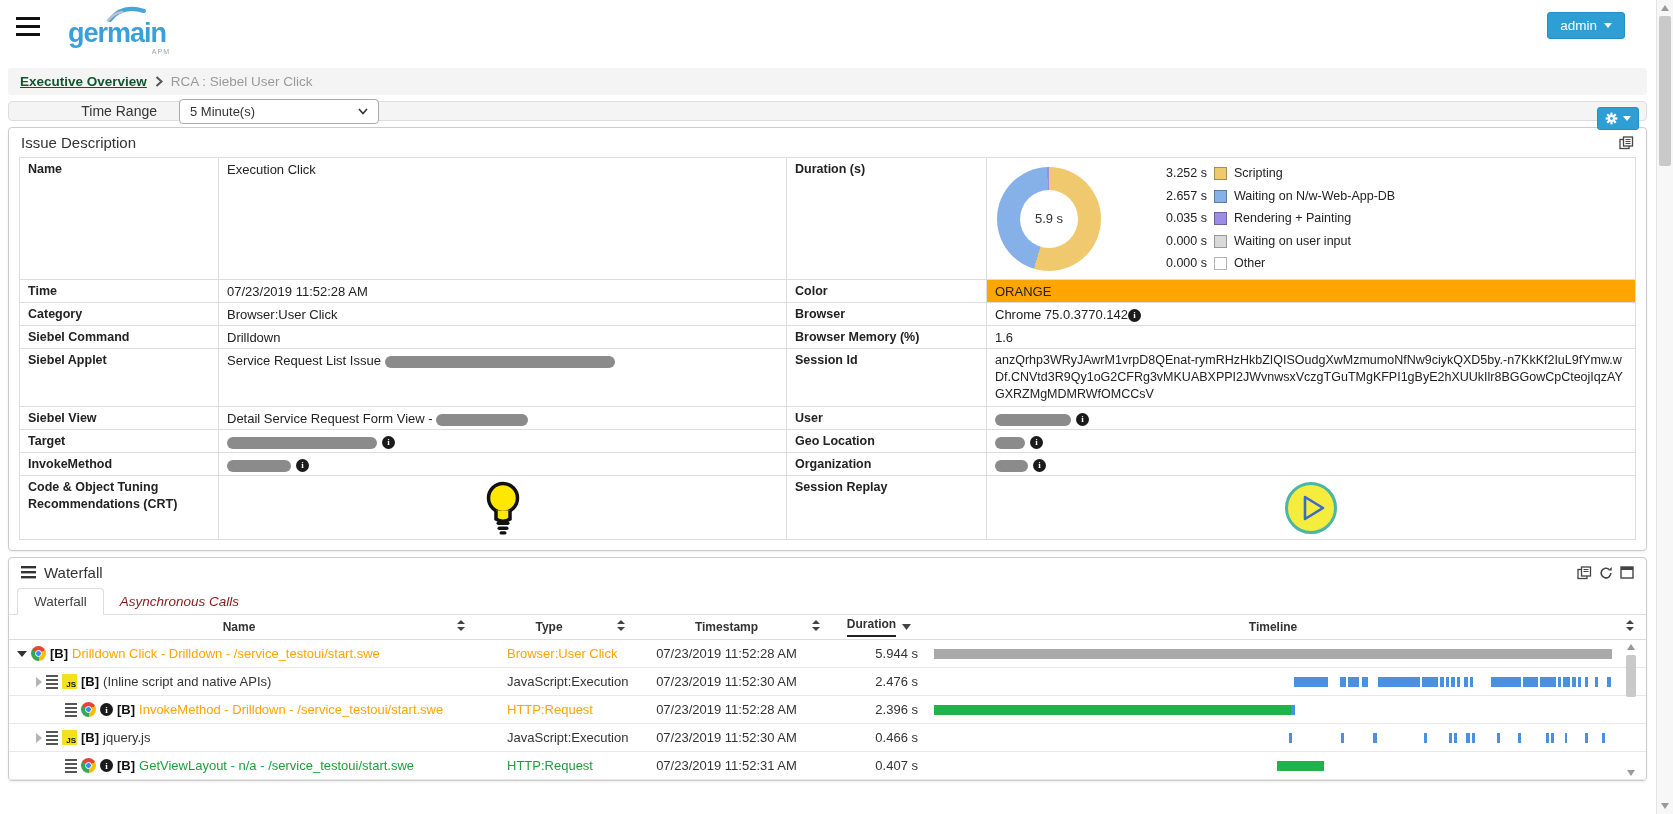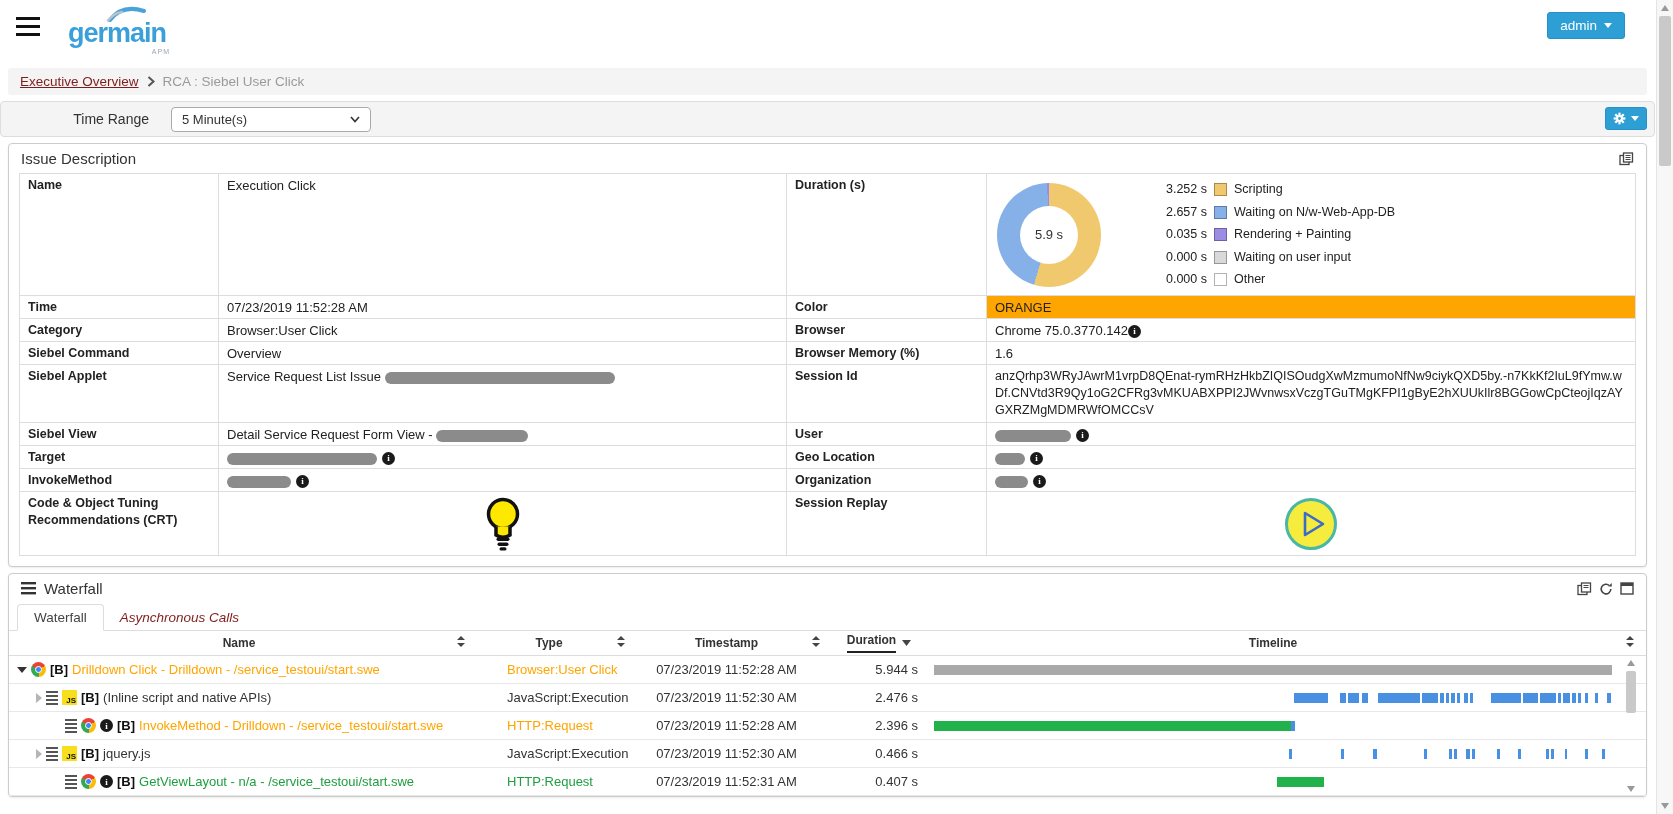--- a/index.html
+++ b/index.html
@@ -16,25 +16,25 @@
   .logo-sub{position:absolute;right:8px;top:40px;font-size:7px;color:#9aa7b0;letter-spacing:1px;}
   .swoosh{position:absolute;left:38px;top:-4px;}
   .admin-btn{position:absolute;right:30px;top:12px;background:#2e9fd5;border:1px solid #2691c8;
     color:#fff;font-size:13.5px;padding:5px 12px;border-radius:3px;cursor:pointer;
     font-family:inherit;display:flex;align-items:center;gap:7px;}
   .dcaret{width:0;height:0;border-left:4px solid transparent;border-right:4px solid transparent;border-top:5px solid #fff;display:inline-block;}
 
   
   .breadcrumb{margin:6px 8px;height:27px;background:#f4f4f4;border-radius:3px;
     display:flex;align-items:center;padding:0 12px;gap:8px;font-size:13.5px;}
-  .bc-link{color:#7f1d1d;text-decoration:underline;cursor:pointer;}
+  .bc-link{color:#14532d;text-decoration:underline;cursor:pointer;font-weight:bold;}
   .bc-cur{color:#9a9a9a;}
 
   
-  .timerange{margin:6px 0;height:36px;background:#f4f4f4;border:1px solid #ddd;border-radius:4px;
+  .timerange{margin:6px 8px;height:20px;background:#f4f4f4;border:1px solid #ddd;border-radius:4px;
     display:flex;align-items:center;position:relative;}
   .tr-label{width:170px;text-align:right;padding-right:22px;font-size:14px;color:#333;}
   .tr-select{width:200px;height:25px;background:#fff;border:1px solid #aaa;border-radius:4px;
     font-size:13px;display:flex;align-items:center;justify-content:space-between;
     padding:0 10px;cursor:pointer;}
   .gear-btn{position:absolute;right:7px;top:5px;background:#2e9fd5;border:1px solid #2691c8;
     border-radius:3px;padding:4px 7px;cursor:pointer;display:flex;align-items:center;gap:5px;}
 
   
   .panel{margin:6px 8px;background:#fff;border:1px solid #ccc;border-radius:4px;
@@ -227,21 +227,21 @@
         </div>
         <div class="ic lab">Time</div>
         <div class="ic"><span>07/23/2019 11:52:28 AM</span></div>
         <div class="ic lab">Color</div>
         <div class="ic orange-cell" style="background: rgb(255, 165, 0);"><span>ORANGE</span></div>
         <div class="ic lab">Category</div>
         <div class="ic"><span>Browser:User Click</span></div>
         <div class="ic lab">Browser</div>
         <div class="ic"><span>Chrome 75.0.3770.142</span><span class="info-ic">i</span></div>
         <div class="ic lab">Siebel Command</div>
-        <div class="ic"><span>Overview</span></div>
+        <div class="ic"><span>Drilldown</span></div>
         <div class="ic lab">Browser Memory (%)</div>
         <div class="ic"><span>1.6</span></div>
         <div class="ic lab">Siebel Applet</div>
         <div class="ic"><span>Service Request List Issue </span><span class="redact" style="width: 230px;"></span></div>
         <div class="ic lab">Session Id</div>
         <div class="ic break"><span>anzQrhp3WRyJAwrM1vrpD8QEnat-rymRHzHkbZIQISOudgXwMzmumoNfNw9ciykQXD5by.-n7KkKf2IuL9fYmw.wDf.CNVtd3R9Qy1oG2CFRg3vMKUABXPPI2JWvnwsxVczgTGuTMgKFPI1gByE2hXUUkIlr8BGGowCpCteojIqzAYGXRZMgMDMRWfOMCCsV</span></div>
         <div class="ic lab">Siebel View</div>
         <div class="ic"><span>Detail Service Request Form View - </span><span class="redact" style="width: 92px;"></span></div>
         <div class="ic lab">User</div>
         <div class="ic"><span class="redact" style="width: 76px;"></span><span class="info-ic">i</span></div>

